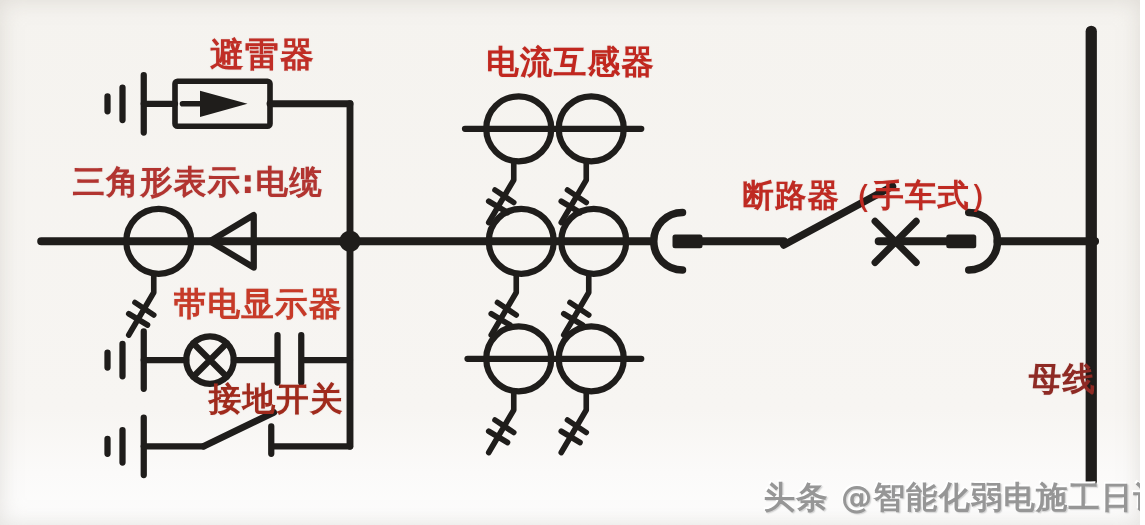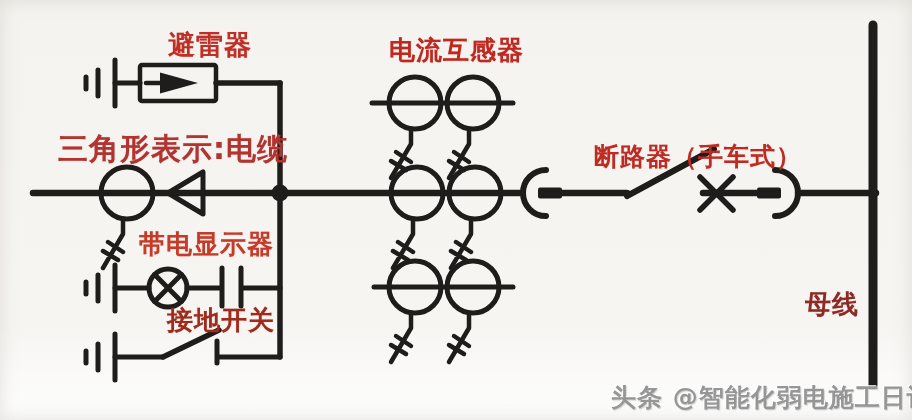--- a/index.html
+++ b/index.html
@@ -17,24 +17,24 @@
   .s{stroke:var(--ink,#1f1d1b);fill:none;stroke-linecap:round;stroke-linejoin:round;}
   .f{fill:var(--ink,#1f1d1b);stroke:none;}
   .lbl{
     position:absolute;font-weight:bold;line-height:1.05;white-space:nowrap;
     letter-spacing:1px;
     text-shadow:0 0 1px rgba(120,20,10,.25);
   }
   .lbl-arrester   {left:168px;top:31px; font-size:27px;}
   .lbl-ct         {left:389px;top:37px; font-size:26px;}
   .lbl-breaker    {left:594px;top:104px;font-size:25px;}
-  .lbl-cable      {left:58px; top:133px;font-size:30px;}
+  .lbl-cable      {left:58px; top:133px;font-size:26px;}
   .lbl-live       {left:139px;top:231px;font-size:26px;}
   .lbl-earth      {left:167px;top:307px;font-size:26px;}
-  .lbl-busbar     {left:805px;top:291px;font-size:26px;}
+  .lbl-busbar     {left:823px;top:291px;font-size:26px;}
   .watermark{
     position:absolute;left:611px;top:381px;
     font-size:25px;font-weight:bold;white-space:nowrap;letter-spacing:1px;
     text-shadow:-1px -1px 0 #ffffff,1px 1px 1px #cfcfcf;
   }
 </style>
 </head>
 <body>
 
 <div class="stage" style="--ink: #1f1d1b;">

